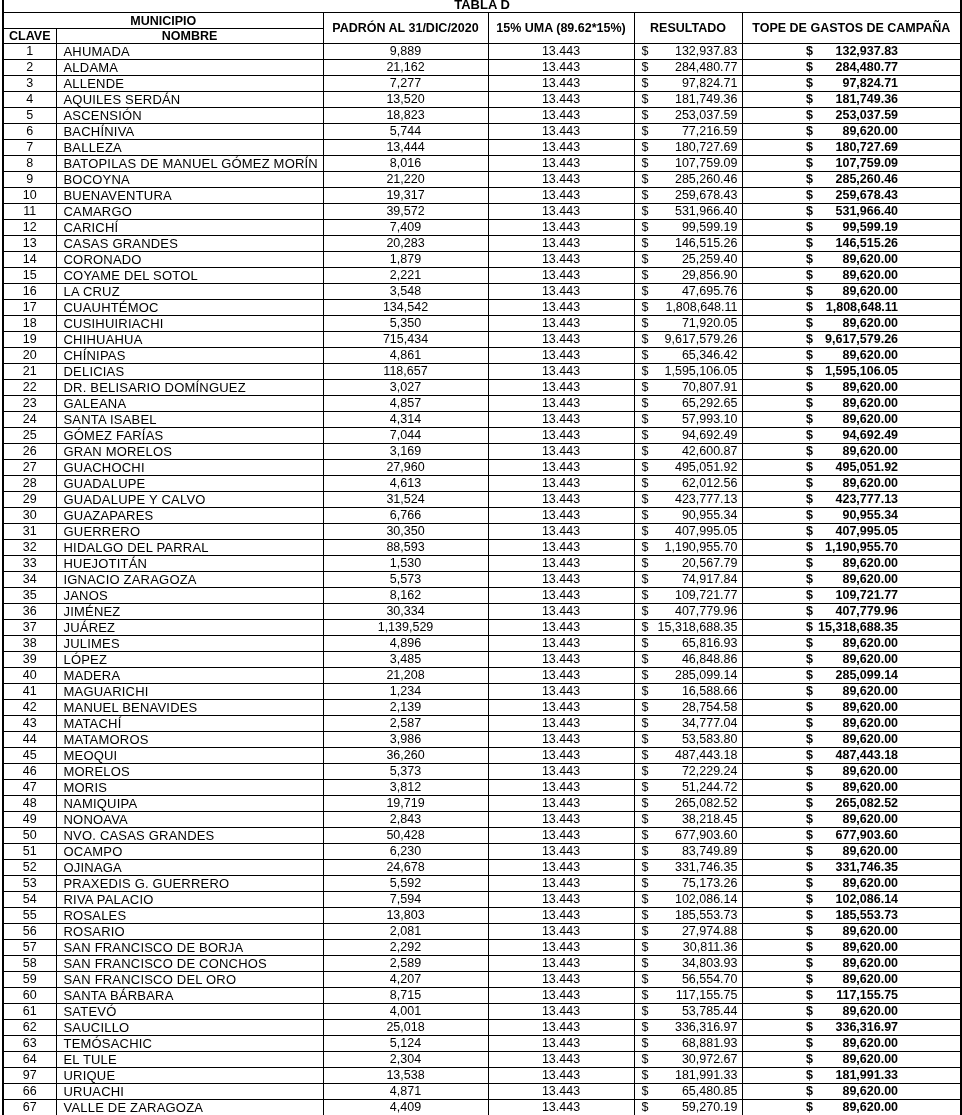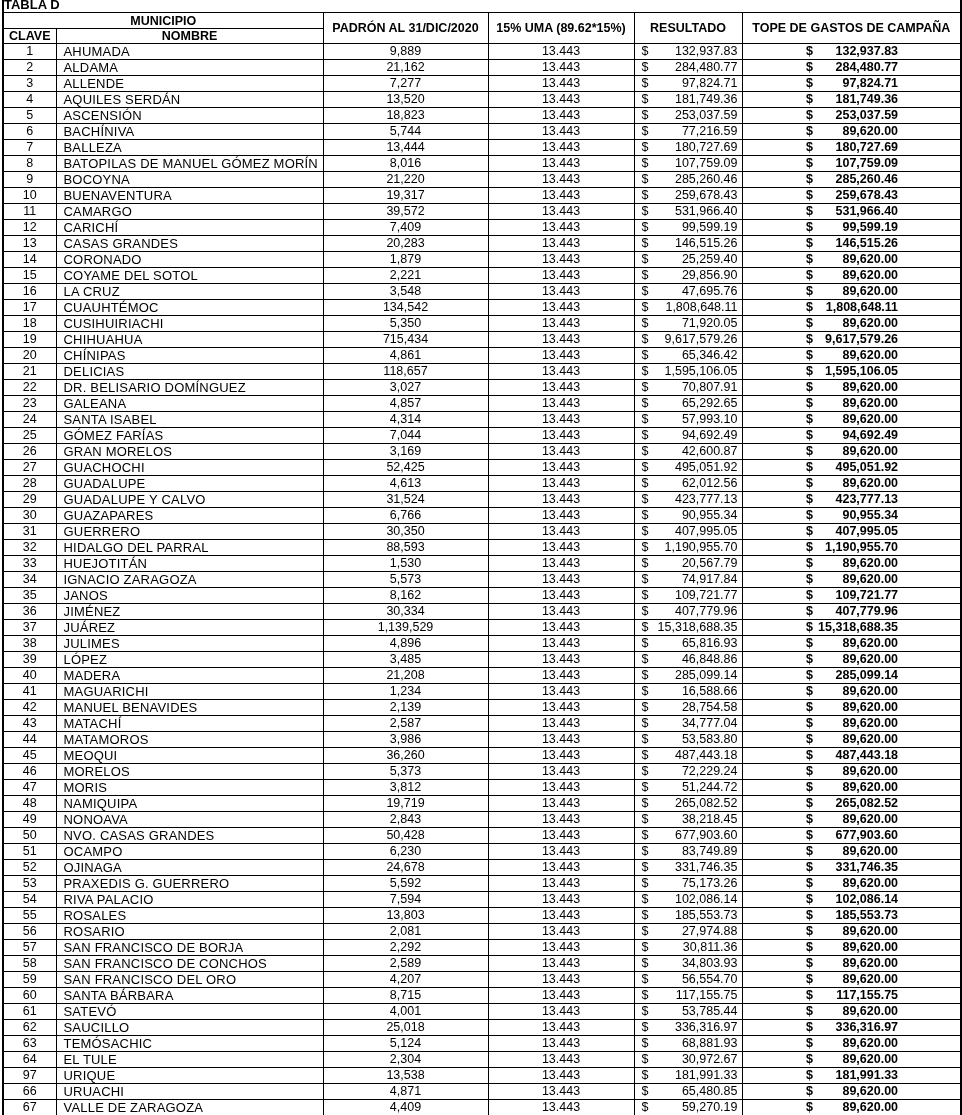--- a/index.html
+++ b/index.html
@@ -32,21 +32,21 @@
     padding: 0;
     white-space: nowrap;
     overflow: hidden;
     vertical-align: middle;
   }
 
   
   tr.title-row td {
     border-top: none;
     height: 11px;
-    text-align: left;
+    text-align: center;
     font-weight: bold;
     font-size: 13px;
   }
   tr.title-row td .clip {
     display: block;
     margin-top: -2px;
     line-height: 14px;
   }
 
   
@@ -576,21 +576,21 @@
         <td class="c-tope">
           <div class="m-tope">
             <span class="cur">$</span>
             <span class="amt">89,620.00</span>
           </div>
         </td>
       </tr>
       <tr>
         <td class="c-clave">27</td>
         <td class="c-nombre">GUACHOCHI</td>
-        <td class="c-num">52,425</td>
+        <td class="c-num">27,960</td>
         <td class="c-num">13.443</td>
         <td class="c-res">
           <div class="m-res">
             <span class="cur">$</span>
             <span class="amt">495,051.92</span>
           </div>
         </td>
         <td class="c-tope">
           <div class="m-tope">
             <span class="cur">$</span>

